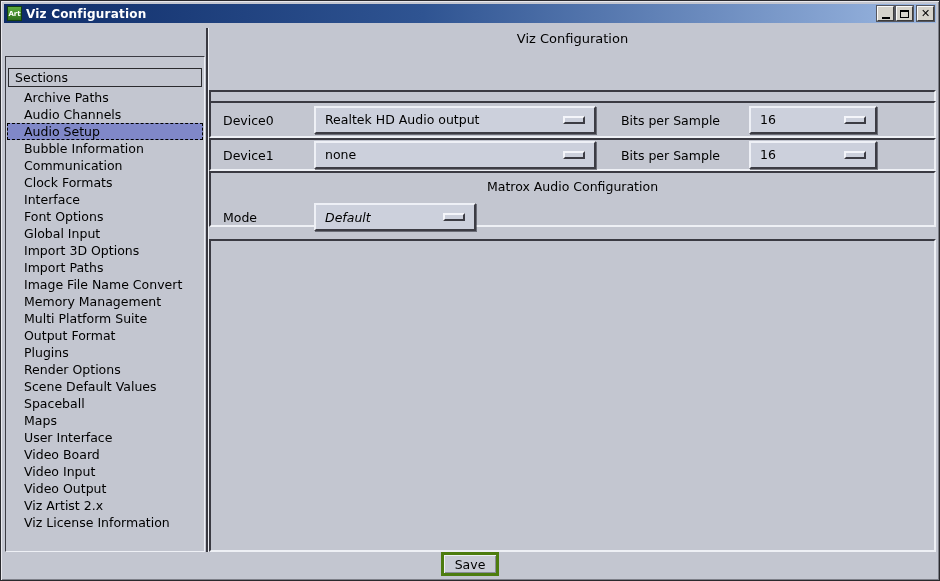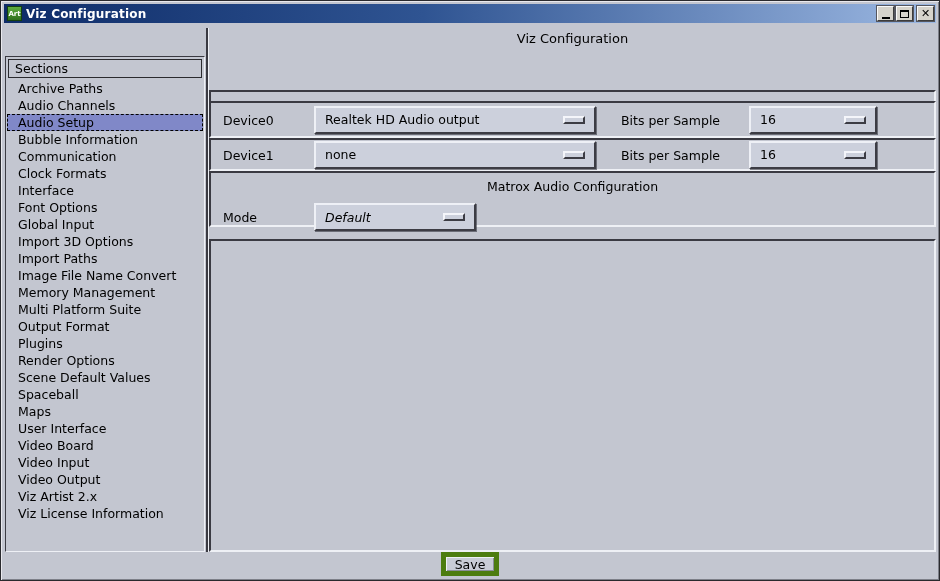--- a/index.html
+++ b/index.html
@@ -44,24 +44,24 @@
   .glyph-max{width:9px;height:8px;border:1px solid #000;border-top-width:2px;background:transparent;}
   .glyph-close{font-size:11px;font-weight:bold;line-height:15px;font-family:"DejaVu Sans",sans-serif;}
   
   .sidebar{
     position:absolute;left:4px;top:55px;width:200px;height:496px;
     border:1px solid;border-color:#3a3a42 #eef0f5 #eef0f5 #3a3a42;
     padding:1px 1px 0 1px;background:#c3c6d0;
   }
   .sections-header{
     height:19px;line-height:17px;border:1px solid #2a2a2e;
-    margin:1px 1px 2px 1px;padding-left:6px;font-size:12.5px;
+    margin:10px 1px 2px 1px;padding-left:6px;font-size:12.5px;
   }
   .sidebar-item{
-    height:17px;line-height:15px;padding-left:10px;font-size:12.5px;
+    height:17px;line-height:15px;padding-left:16px;font-size:12.5px;
     border:1px dashed transparent;white-space:nowrap;overflow:hidden;cursor:default;
   }
   .sidebar-item.selected{
     background:#8088c8;
     border:1px dashed #000;
   }
   
   .vdivider{
     position:absolute;left:205px;top:27px;width:2px;height:524px;
     background:#3a3a42;box-shadow:1px 0 0 #eef0f5;
@@ -109,21 +109,21 @@
   .matrox-header{
     position:absolute;left:0;right:0;top:6px;text-align:center;font-size:12.5px;
   }
   .matrox-row{
     position:absolute;left:0;right:16px;top:26px;height:36px;
   }
   
   .save-button{
     position:absolute;left:50%;top:551px;transform:translateX(-50%);
     width:58px;height:24px;background:#c9ccd6;
-    border:5px solid #4d7c0f;
+    border:3px solid #4d7c0f;
     box-shadow:inset 1px 1px 0 #eef0f5, inset -1px -1px 0 #8a8d98;
     display:flex;align-items:center;justify-content:center;
     font-size:12.5px;cursor:default;
   }
 </style>
 </head>
 <body>
 
 <div class="window">
 

